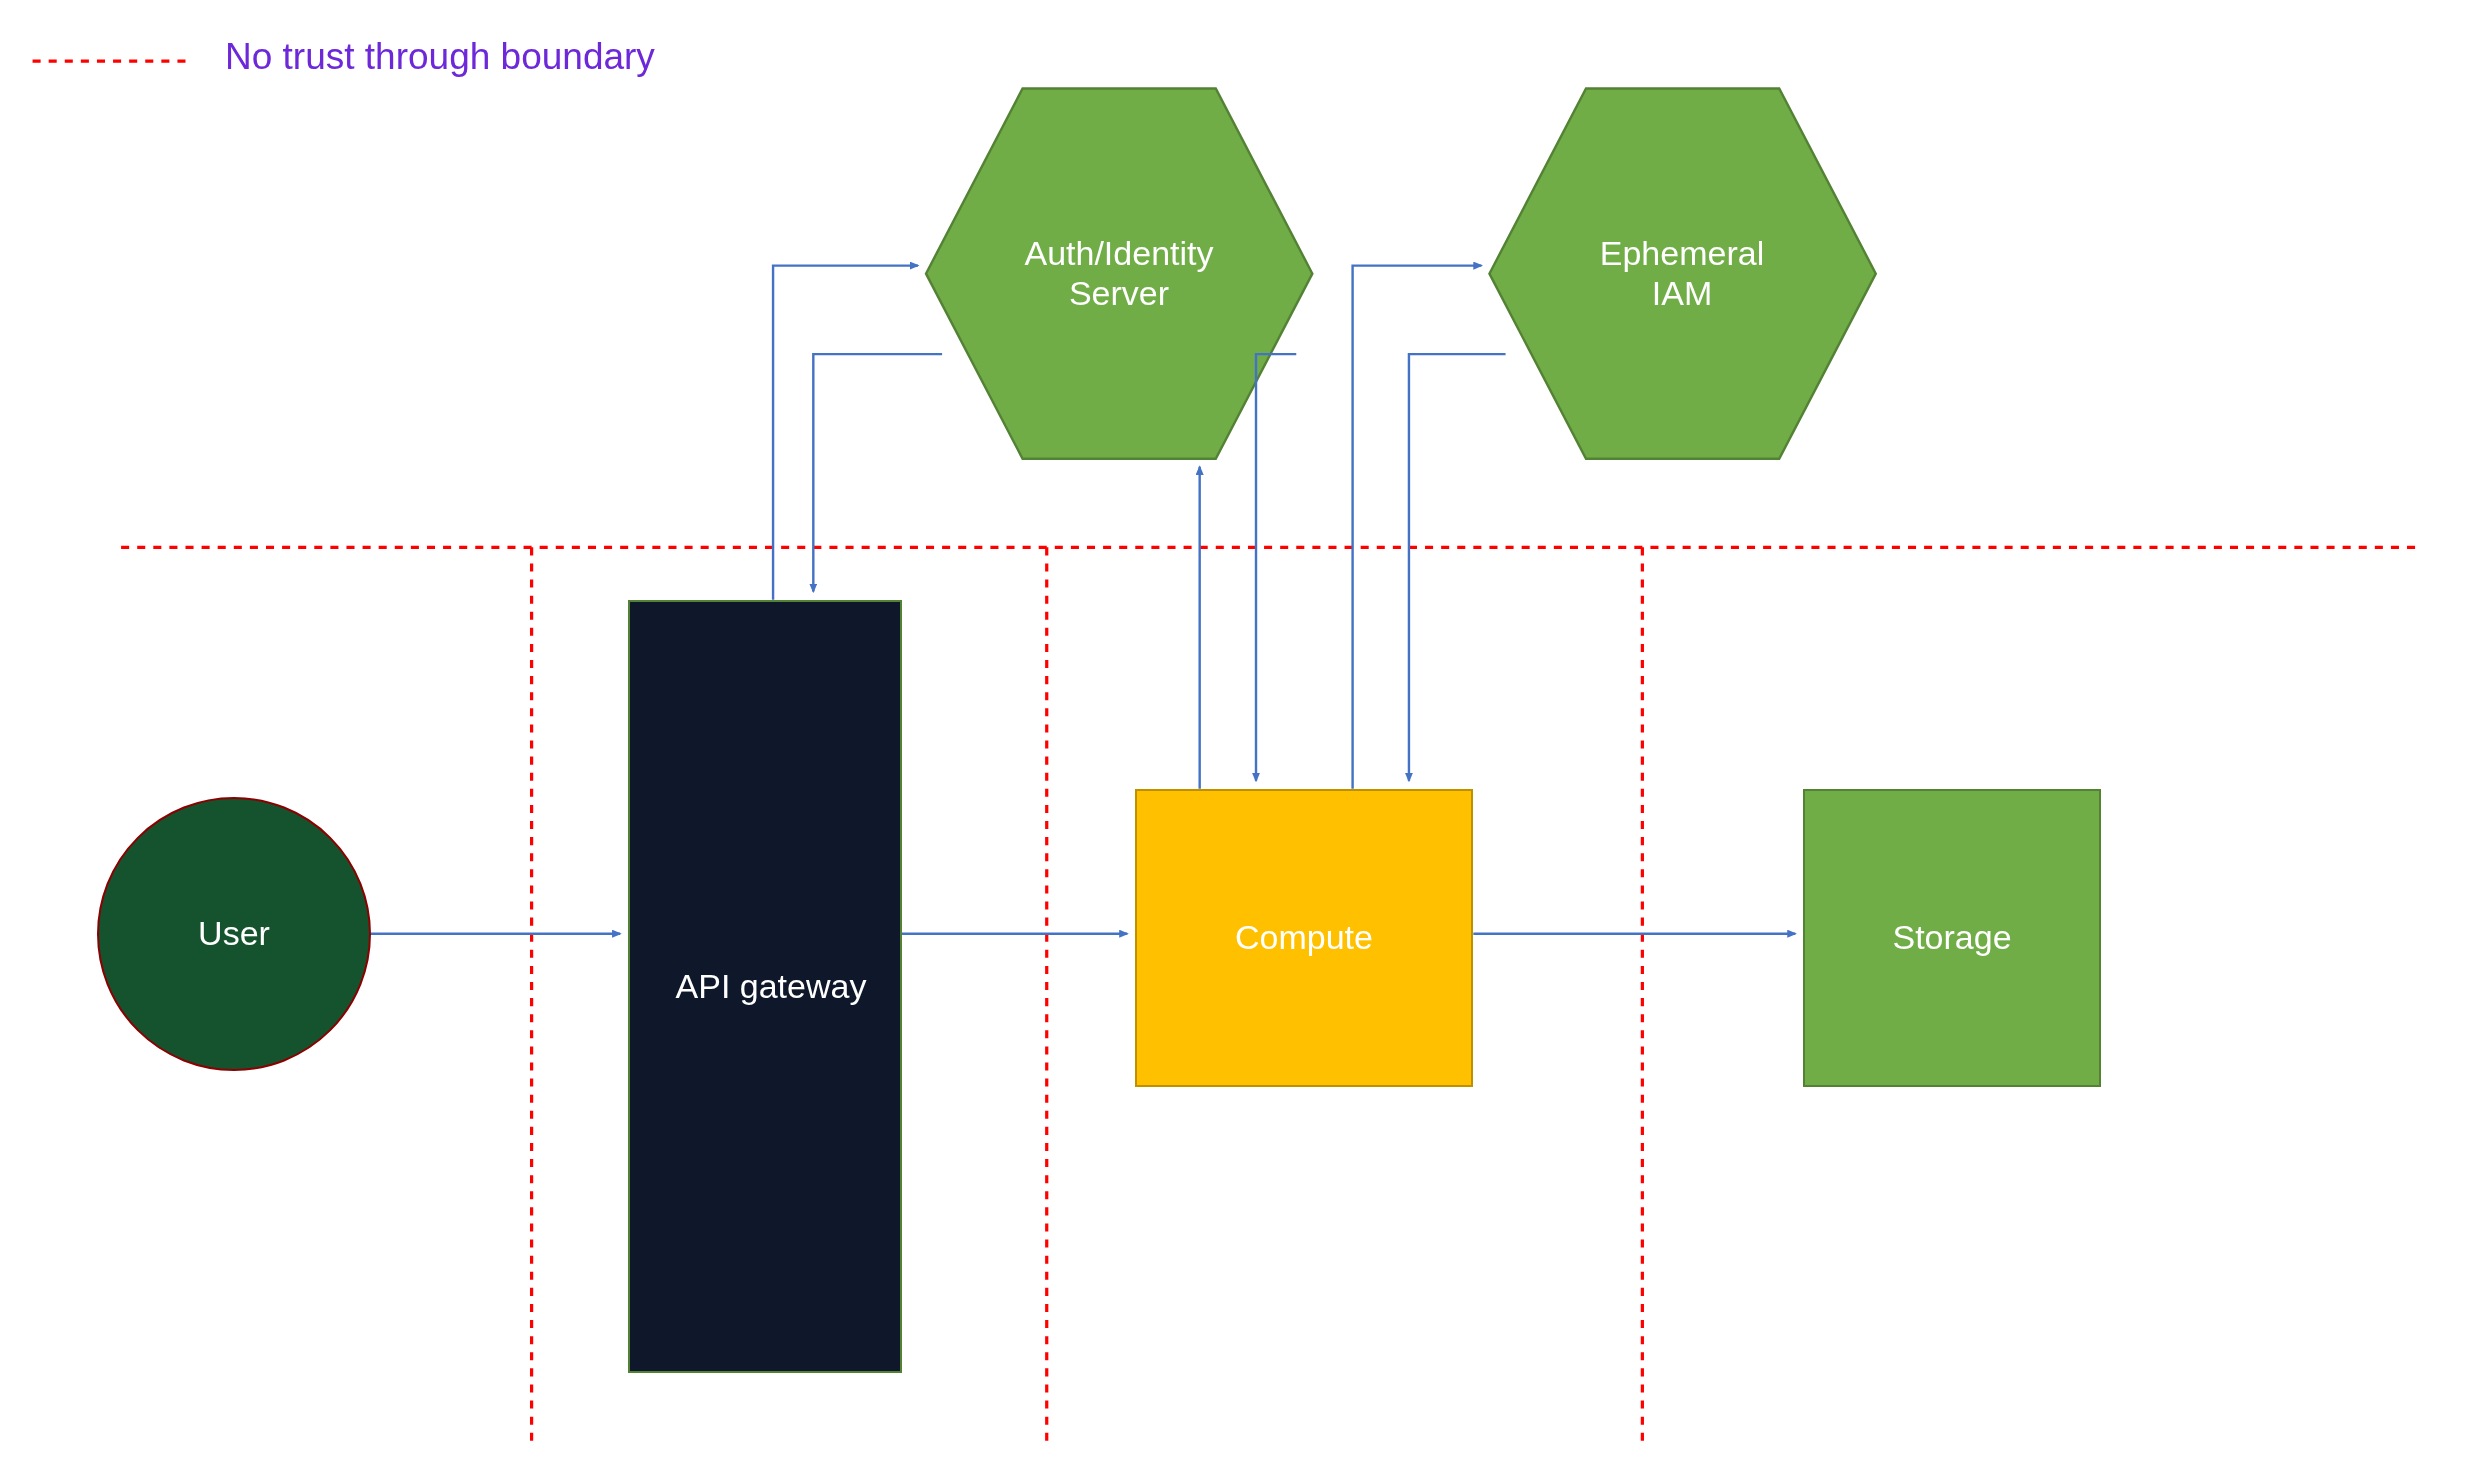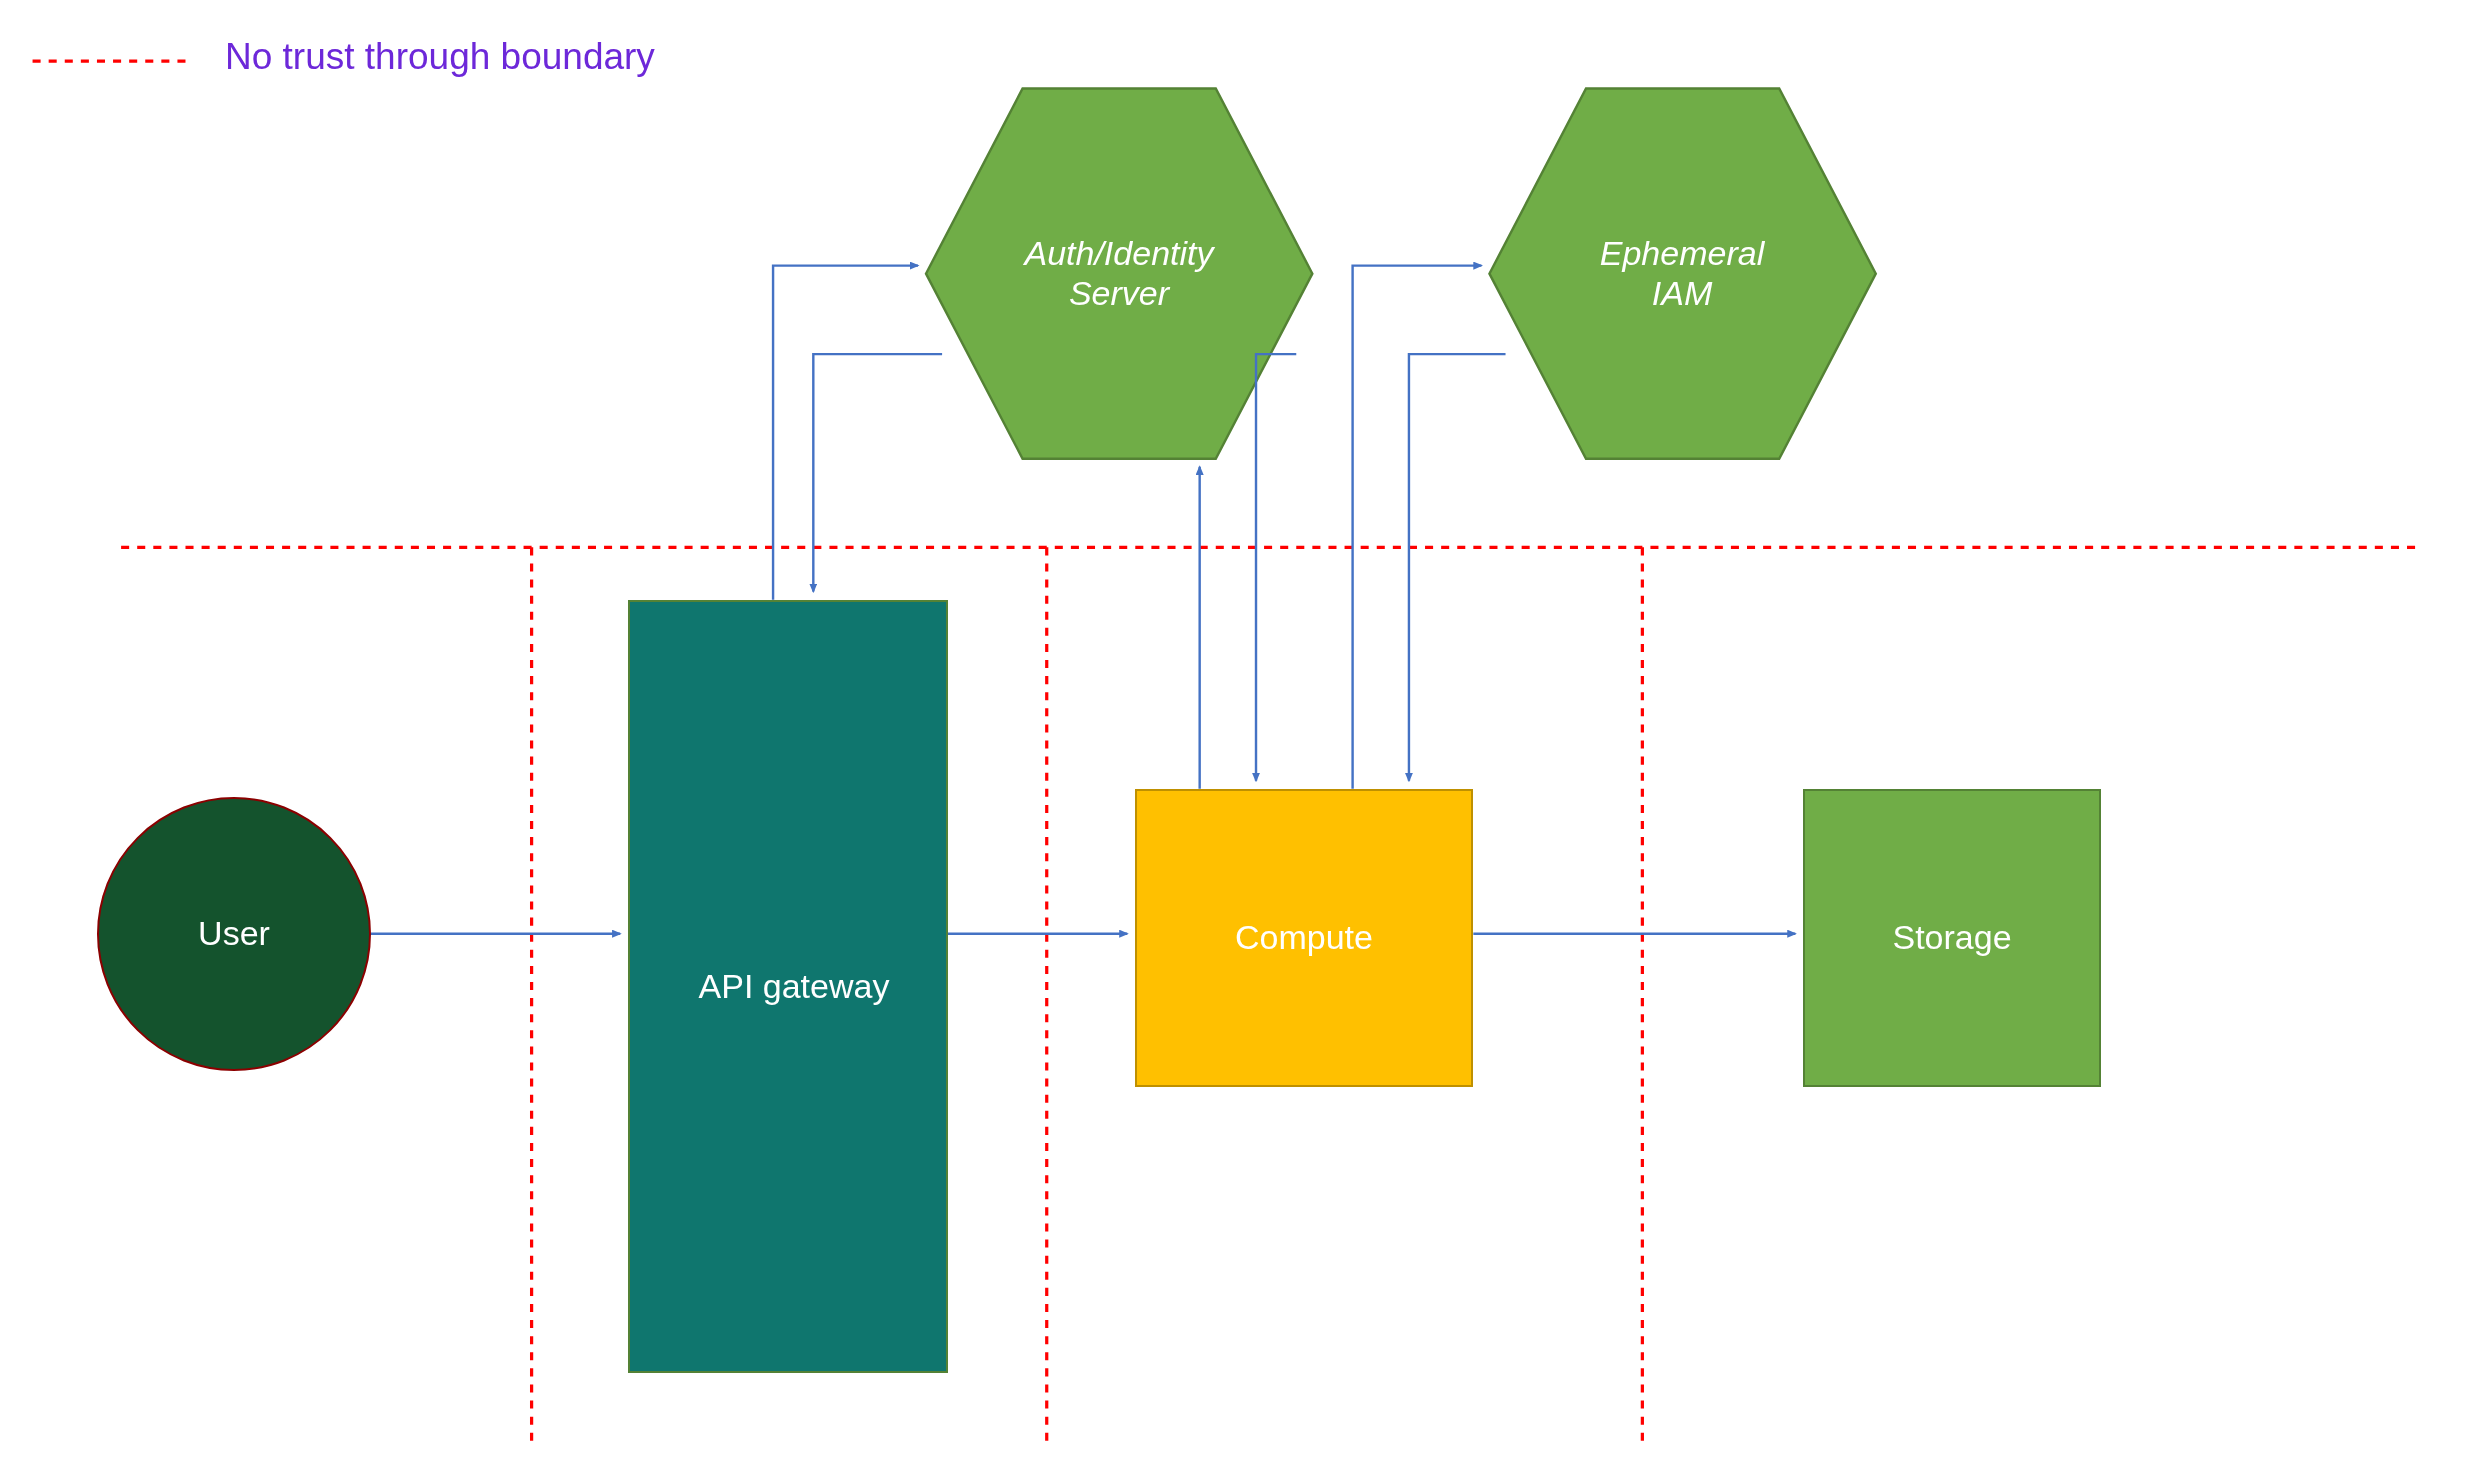--- a/index.html
+++ b/index.html
@@ -35,21 +35,20 @@
   .hex-label {
     position: absolute;
     display: flex;
     align-items: center;
     justify-content: center;
     text-align: center;
     color: #ffffff;
     font-size: 34px;
     line-height: 1.15;
     pointer-events: none;
-    font-style: italic;
   }
   .legend {
     position: absolute;
     color: #6d28d9;
     font-size: 37px;
   }
 </style>
 </head>
 <body>
 
@@ -101,21 +100,21 @@
     <div>
       <span>Ephemeral</span><br>
       <span>IAM</span>
     </div>
   </div>
 
   <div class="node circle" style="left:97px; top:797px; width:274px; height:274px; background:#14532d; border:2.4px solid #8B0000;">
     <span>User</span>
   </div>
 
-  <div class="node" style="left:628px; top:600px; width:320px; height:773px; background:#0f766e; border:2.4px solid #548235;padding-left:12px;">
+  <div class="node" style="left:628px; top:600px; width:274px; height:773px; background:#0f172a; border:2.4px solid #548235;padding-left:12px;">
     <span>API gateway</span>
   </div>
 
   <div class="node" style="left:1135px; top:789px; width:338px; height:298px; background:#FFC000; border:2.4px solid #BF9000;align-items:center;">
     <span>Compute</span>
   </div>
 
   <div class="node" style="left:1803px; top:789px; width:298px; height:298px; background:#70AD47; border:2.4px solid #548235;">
     <span>Storage</span>
   </div>

